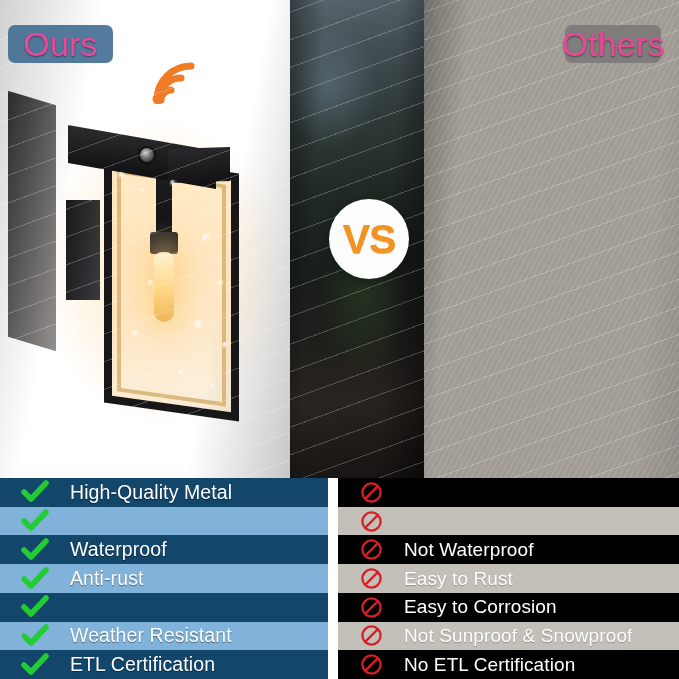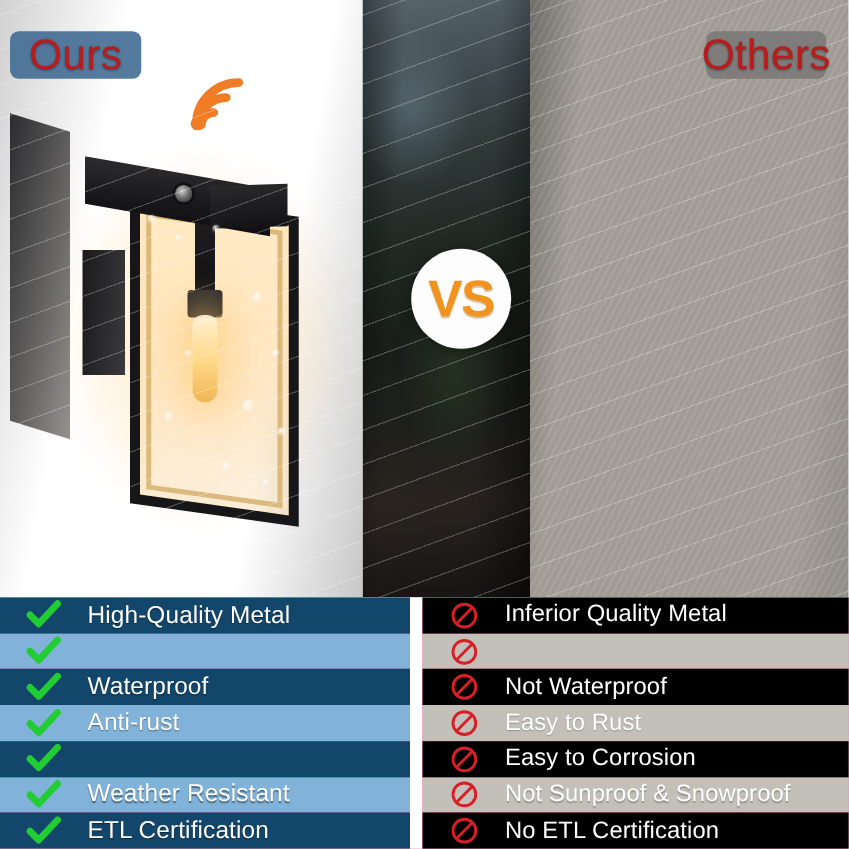--- a/index.html
+++ b/index.html
@@ -99,37 +99,37 @@
     background:linear-gradient(180deg,#1d1d20,#111113); }
   .lm-drop { position:absolute; border-radius:50%;
     background:radial-gradient(circle at 35% 30%, rgba(255,255,255,.85), rgba(255,255,255,.18) 60%, rgba(255,255,255,0) 72%);
     box-shadow:0 0 2px rgba(255,255,255,.35); }
 
   
   .wifi-icon { position:absolute; left:147px; top:56px; width:58px; height:48px; }
 
   
   .badge { position:absolute; display:flex; align-items:center; justify-content:center;
-    color:#b91c1c; font-size:34px; font-weight:400; letter-spacing:.2px;
+    color:#ec4899; font-size:34px; font-weight:400; letter-spacing:.2px;
     text-shadow:0 1px 2px rgba(0,0,0,.45); }
   .badge-ours { left:8px; top:25px; width:105px; height:38px;
     background:rgba(60,105,145,.88); border-radius:7px; }
   .badge-others { left:565px; top:25px; width:96px; height:38px;
     background:rgba(120,120,120,.86); border-radius:7px; }
 
   .vs { position:absolute; left:329px; top:199px; width:80px; height:80px;
     border-radius:50%; background:#fdfdfd;
     display:flex; align-items:center; justify-content:center;
     box-shadow:0 2px 10px rgba(0,0,0,.35); }
   .vs span { font-size:41px; font-weight:bold; color:#f0941f; letter-spacing:-1px;
     text-shadow:0 1px 1px rgba(180,110,20,.5);text-align:center; }
 
   
   .table { position:absolute; left:0; top:478px; width:679px; height:201px;
-    display:flex; background:#ec4899; }
+    display:flex; background:#eab308; }
   .col { position:relative; height:201px; display:flex; flex-direction:column; }
   .col-ours   { width:328px; }
   .gap        { width:10px; background:#ffffff; }
   .col-others { width:341px; }
 
   .row { flex:1 1 0; display:flex; align-items:center; min-height:0; }
 
   .col-ours   .row:nth-child(odd)  { background:#13466b; }
   .col-ours   .row:nth-child(even) { background:#81b3da; }
   .col-others .row:nth-child(odd)  { background:#000000; }
@@ -280,21 +280,20 @@
     <div class="gap"></div>
 
     <div class="col col-others">
       <div class="row">
         <div class="icon-cell">
           <svg class="ban" viewBox="0 0 24 24">
               <circle cx="12" cy="12" r="9.5" fill="none" stroke="#d81f26" stroke-width="2.4"></circle>
               <line x1="5.3" y1="18.7" x2="18.7" y2="5.3" stroke="#d81f26" stroke-width="2.4"></line>
             </svg>
         </div>
-        <div class="label">Inferior Quality Metal</div>
       </div>
       <div class="row">
         <div class="icon-cell">
           <svg class="ban" viewBox="0 0 24 24">
               <circle cx="12" cy="12" r="9.5" fill="none" stroke="#d81f26" stroke-width="2.4"></circle>
               <line x1="5.3" y1="18.7" x2="18.7" y2="5.3" stroke="#d81f26" stroke-width="2.4"></line>
             </svg>
         </div>
       </div>
       <div class="row">

